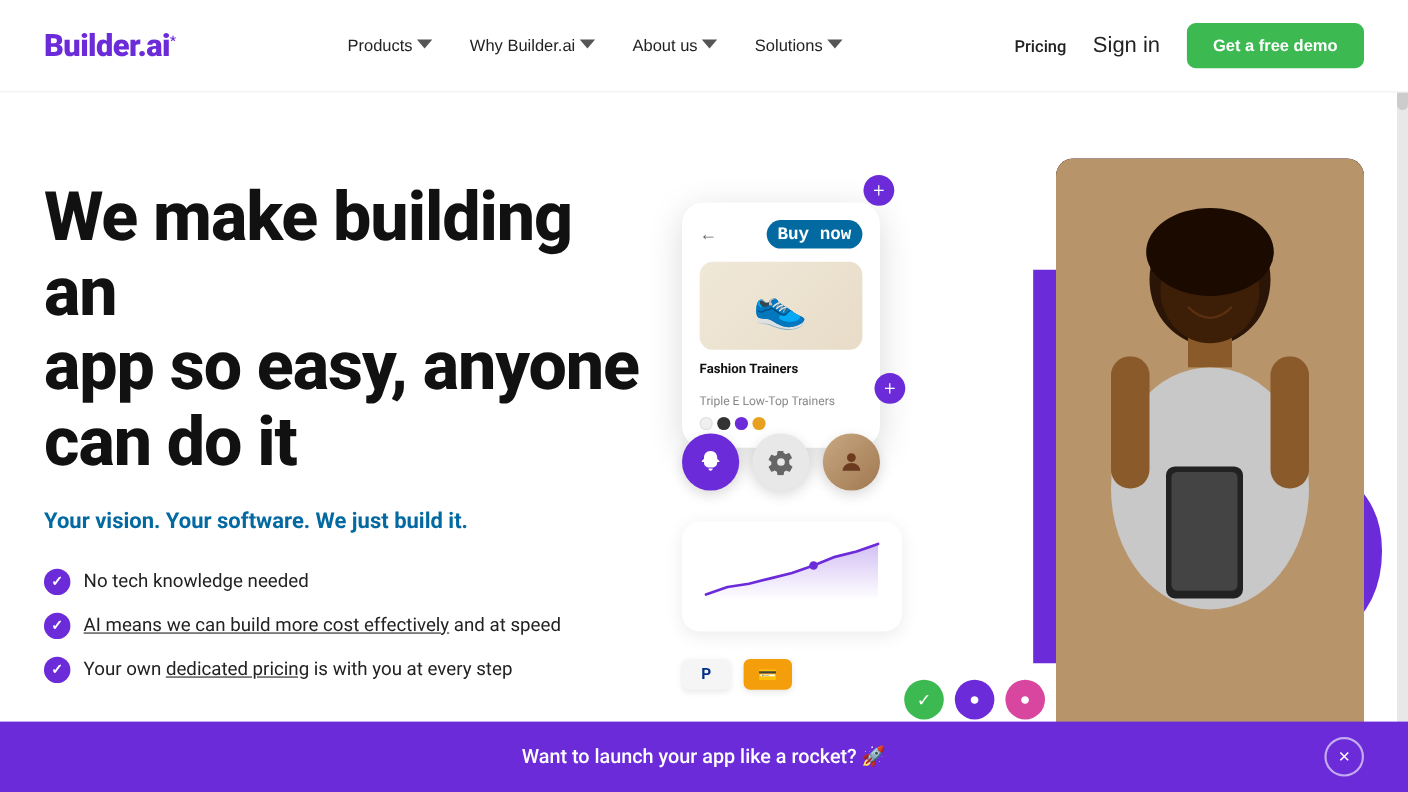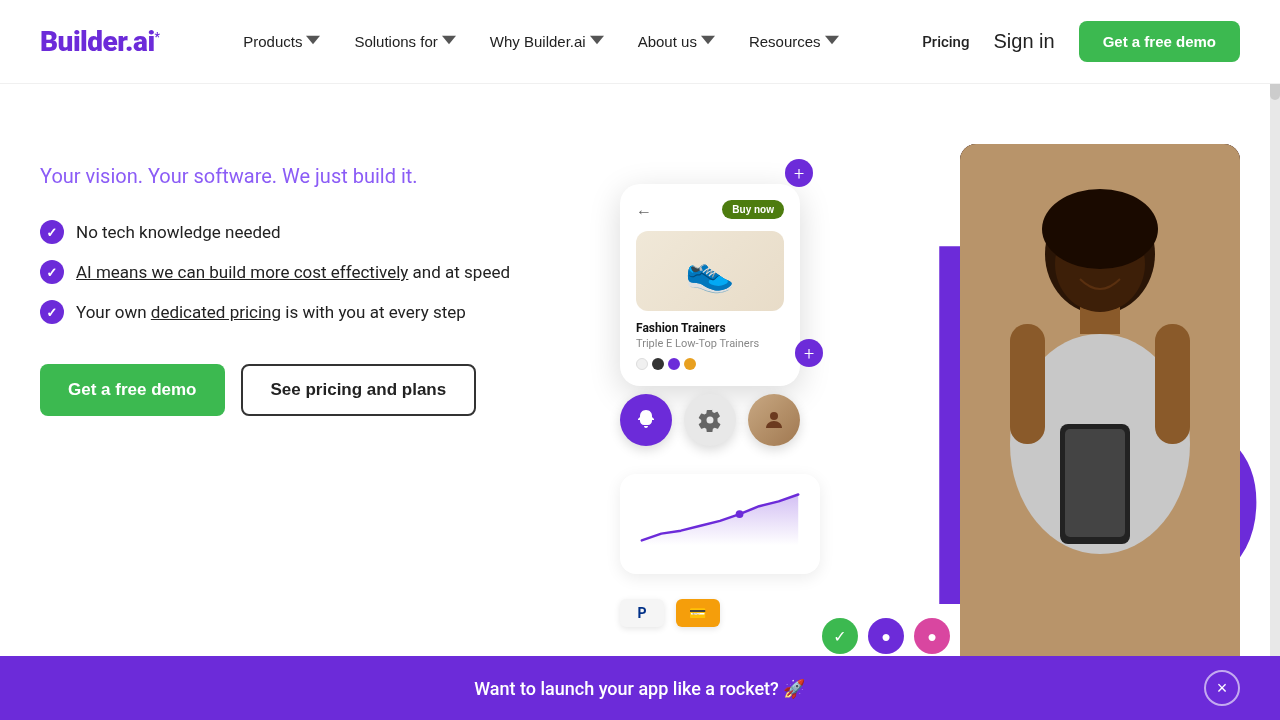--- a/index.html
+++ b/index.html
@@ -39,21 +39,21 @@
       display: flex; align-items: flex-start;
       padding: 60px 40px 0 40px;
       min-height: 540px; overflow: hidden; position: relative;
     }
     .hero-content { flex: 0 0 560px; padding-top: 20px; }
     .hero-title {
       font-size: 62px; font-weight: 800; line-height: 1.1;
       color: #111; margin-bottom: 24px; letter-spacing: -1px;
     }
     .hero-subtitle {
-      font-size: 20px; color: #8b5cf6; margin-bottom: 32px; font-weight: 400;
+      font-size: 20px; color: #0369a1; margin-bottom: 32px; font-weight: 700;
     }
     .hero-features { list-style: none; margin-bottom: 40px; display: flex; flex-direction: column; gap: 16px; }
     .hero-feature { display: flex; align-items: center; gap: 12px; font-size: 17px; color: #222; }
     .feature-check {
       width: 24px; height: 24px; background: #6c2bd9; border-radius: 50%;
       display: flex; align-items: center; justify-content: center;
       flex-shrink: 0;
     }
     .feature-check::after { content: '✓'; color: #fff; font-size: 13px; font-weight: 700; }
     .feature-link { color: #222; cursor: pointer; }
@@ -96,29 +96,29 @@
     }
 
     
     .app-card {
       position: absolute; left: 20px; top: 40px; width: 180px;
       background: #fff; border-radius: 20px; padding: 16px;
       box-shadow: 0 8px 32px rgba(0,0,0,0.15); z-index: 5;
     }
     .app-card-header { display: flex; justify-content: space-between; align-items: center; margin-bottom: 12px; }
     .back-arrow { font-size: 16px; color: #666; }
-    .buy-btn { background: #4d7c0f; color: #fff; border: none; border-radius: 20px; padding: 4px 10px; font-size: 10px; font-weight: 600; }
+    .buy-btn { background: #0369a1; color: #fff; border: none; border-radius: 20px; padding: 4px 10px; font-size: 16px; font-weight: 600; font-family: Liberation Mono, monospace; }
     .shoe-img {
       width: 100%; height: 80px;
       background: linear-gradient(135deg, #f0e8d8 0%, #e8dcc8 100%);
       border-radius: 12px; margin-bottom: 10px;
       display: flex; align-items: center; justify-content: center;
     }
     .shoe-emoji { font-size: 40px; }
-    .app-card-title { font-size: 12px; font-weight: 700; color: #111; margin-bottom: 2px; }
+    .app-card-title { font-size: 12px; font-weight: 700; color: #111; margin-bottom: 16px; }
     .app-card-sub { font-size: 11px; color: #888; margin-bottom: 8px; }
     .app-card-colors { display: flex; gap: 4px; align-items: center; }
     .color-dot { width: 12px; height: 12px; border-radius: 50%; }
     .color-dot.active { border: 2px solid #6c2bd9; }
 
     
     .plus-icon {
       position: absolute; width: 28px; height: 28px; background: #6c2bd9;
       border-radius: 50%; display: flex; align-items: center; justify-content: center;
       color: #fff; font-size: 18px; font-weight: 300; z-index: 6;
@@ -212,54 +212,53 @@
   </a>
 
   <div class="nav-links">
     <button class="nav-link">
       <span>Products</span>
       <svg viewBox="0 0 10 6">
           <path d="M0 0l5 6 5-6z"></path>
         </svg>
     </button>
     <button class="nav-link">
-      <span>Solutions for</span>
-      <svg viewBox="0 0 10 6">
-          <path d="M0 0l5 6 5-6z"></path>
-        </svg>
-    </button>
-    <button class="nav-link">
       <span>Why Builder.ai</span>
       <svg viewBox="0 0 10 6">
           <path d="M0 0l5 6 5-6z"></path>
         </svg>
     </button>
     <button class="nav-link">
       <span>About us</span>
       <svg viewBox="0 0 10 6">
           <path d="M0 0l5 6 5-6z"></path>
         </svg>
     </button>
     <button class="nav-link">
-      <span>Resources</span>
+      <span>Solutions</span>
       <svg viewBox="0 0 10 6">
           <path d="M0 0l5 6 5-6z"></path>
         </svg>
     </button>
   </div>
 
   <div class="nav-right">
     <a class="nav-pricing" href="#">Pricing</a>
     <button class="nav-signin">Sign in</button>
     <button class="nav-cta">Get a free demo</button>
   </div>
 </nav>
 
 <section class="hero">
   <div class="hero-content">
+    <h1 class="hero-title">
+      <span>We make building an</span><br>
+      <span>app so easy, anyone</span><br>
+      <span>can do it</span>
+    </h1>
     <p class="hero-subtitle">Your vision. Your software. We just build it.</p>
 
     <ul class="hero-features">
       <li class="hero-feature">
         <span class="feature-check"></span>
         <span>No tech knowledge needed</span>
       </li>
       <li class="hero-feature">
         <span class="feature-check"></span>
         <span><a class="feature-link" href="#">AI means we can build more cost effectively</a> and at speed</span>

